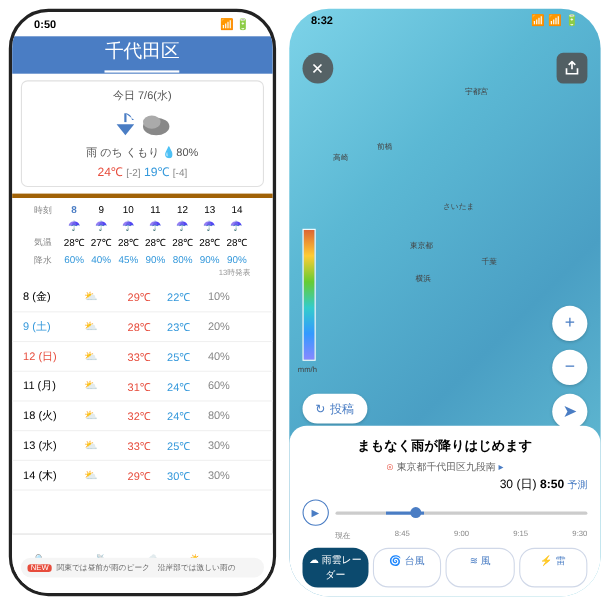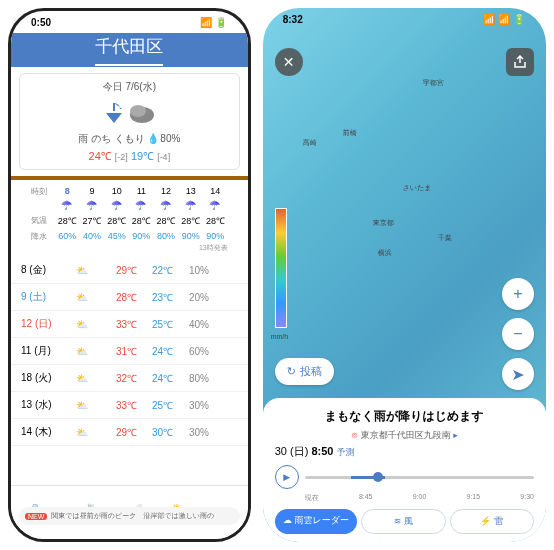--- a/index.html
+++ b/index.html
@@ -40,29 +40,29 @@
 .mapoverlay{position:absolute;inset:0}
 .closebtn{position:absolute;top:40px;left:12px;width:28px;height:28px;background:rgba(80,80,80,.85);border-radius:14px;color:#fff;display:flex;align-items:center;justify-content:center;font-size:14px}
 .sharebtn{position:absolute;top:40px;right:12px;width:28px;height:28px;background:rgba(80,80,80,.85);border-radius:6px;color:#fff;display:flex;align-items:center;justify-content:center}
 .zoomctrl{position:absolute;right:12px;top:270px;display:flex;flex-direction:column;gap:8px}
 .zbtn{width:32px;height:32px;background:#fff;border-radius:16px;display:flex;align-items:center;justify-content:center;color:#4a7dc4;font-size:16px;box-shadow:0 1px 3px rgba(0,0,0,.2)}
 .postbtn{position:absolute;left:12px;top:350px;background:#fff;border-radius:16px;padding:6px 12px;display:flex;align-items:center;gap:4px;color:#4a7dc4;font-size:11px;box-shadow:0 1px 3px rgba(0,0,0,.2)}
 .legend{position:absolute;left:12px;top:200px;width:12px;height:120px;background:linear-gradient(#d63,#fc3,#6c3,#3cc,#39f,#88f);border:1px solid #fff}
 .rpanel{position:absolute;bottom:0;left:0;right:0;background:#fff;border-radius:16px 16px 0 0;padding:10px 12px 8px}
 .rmsg{text-align:center;font-size:12px;font-weight:600;margin-bottom:4px}
 .rloc{text-align:center;font-size:9px;color:#666;margin-bottom:2px}
-.rtime{text-align:left;font-size:11px;margin-bottom:6px}
+.rtime{text-align:right;font-size:11px;margin-bottom:6px}
 .rplay{display:flex;align-items:center;gap:6px;margin-bottom:4px}
 .playbtn{width:24px;height:24px;border:1px solid #4a7dc4;border-radius:12px;display:flex;align-items:center;justify-content:center;color:#4a7dc4;font-size:9px}
 .slider{flex:1;height:3px;background:linear-gradient(90deg,#ccc 20%,#4a7dc4 20%,#4a7dc4 35%,#ccc 35%);border-radius:2px;position:relative}
 .slider::after{content:"";position:absolute;left:30%;top:-4px;width:10px;height:10px;background:#4a7dc4;border-radius:5px}
 .stimes{display:flex;justify-content:space-between;font-size:7px;color:#888;padding-left:30px}
 .rbtns{display:flex;gap:4px;margin-top:6px}
 .rbtn{flex:1;padding:5px 4px;border-radius:14px;font-size:9px;text-align:center;color:#4a7dc4;border:1px solid #d0d8e8}
-.rbtn.active{background:#3b82f6;color:#fff;border:none}
+.rbtn.active{background:#0c4a6e;color:#fff;border:none}
 svg{display:block}
 .cities{position:absolute;inset:0;font-size:7px;color:#444}
 .cities span{position:absolute}
 </style>
 </head>
 <body>
 
 <div class="phone">
 <div class="sbar">
 <span>0:50</span>
@@ -269,17 +269,18 @@
 </div>
 <div class="stimes">
         <span>現在</span>
         <span>8:45</span>
         <span>9:00</span>
         <span>9:15</span>
         <span>9:30</span>
       </div>
 <div class="rbtns">
 <div class="rbtn active">☁ <span>雨雲レーダー</span></div>
+<div class="rbtn">🌀 <span>台風</span></div>
 <div class="rbtn">≋ <span>風</span></div>
 <div class="rbtn">⚡ <span>雷</span></div>
 </div>
 </div>
 </div>
 
 </body></html>

